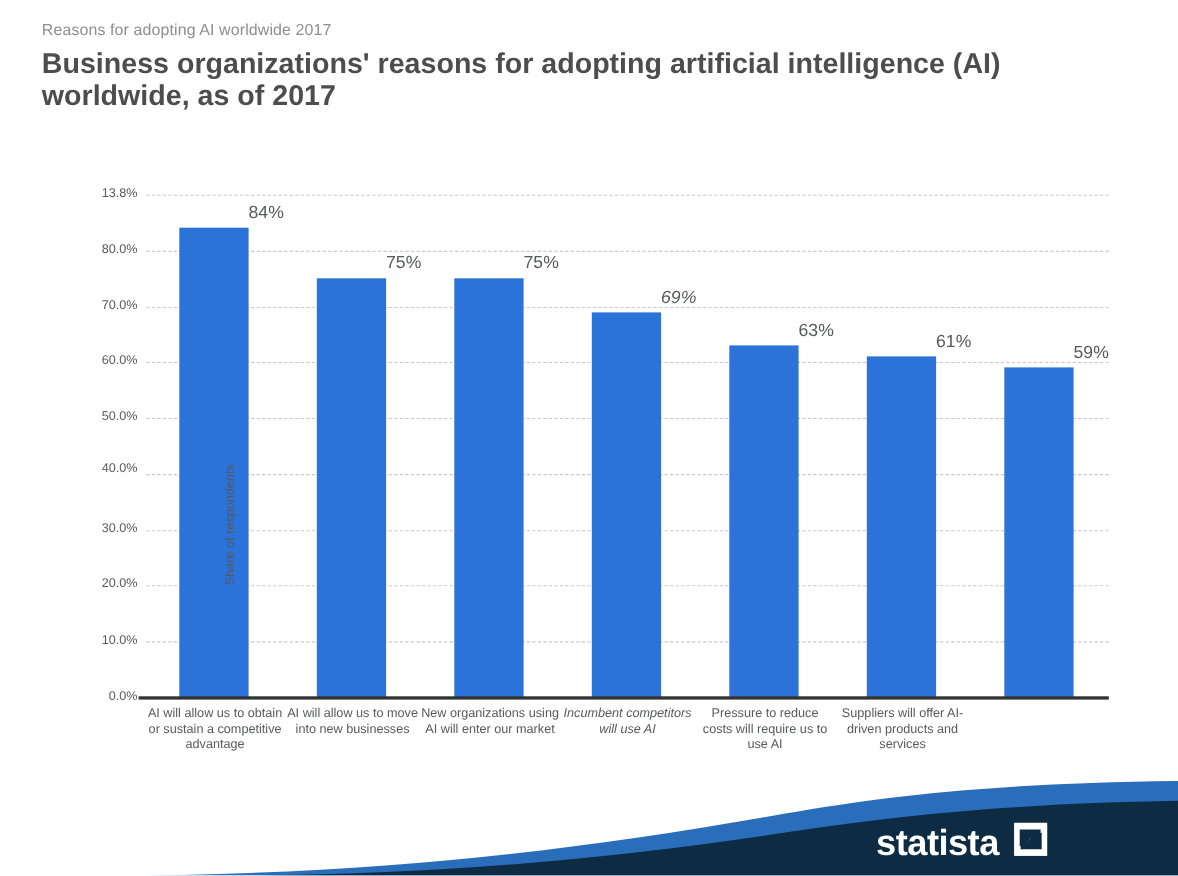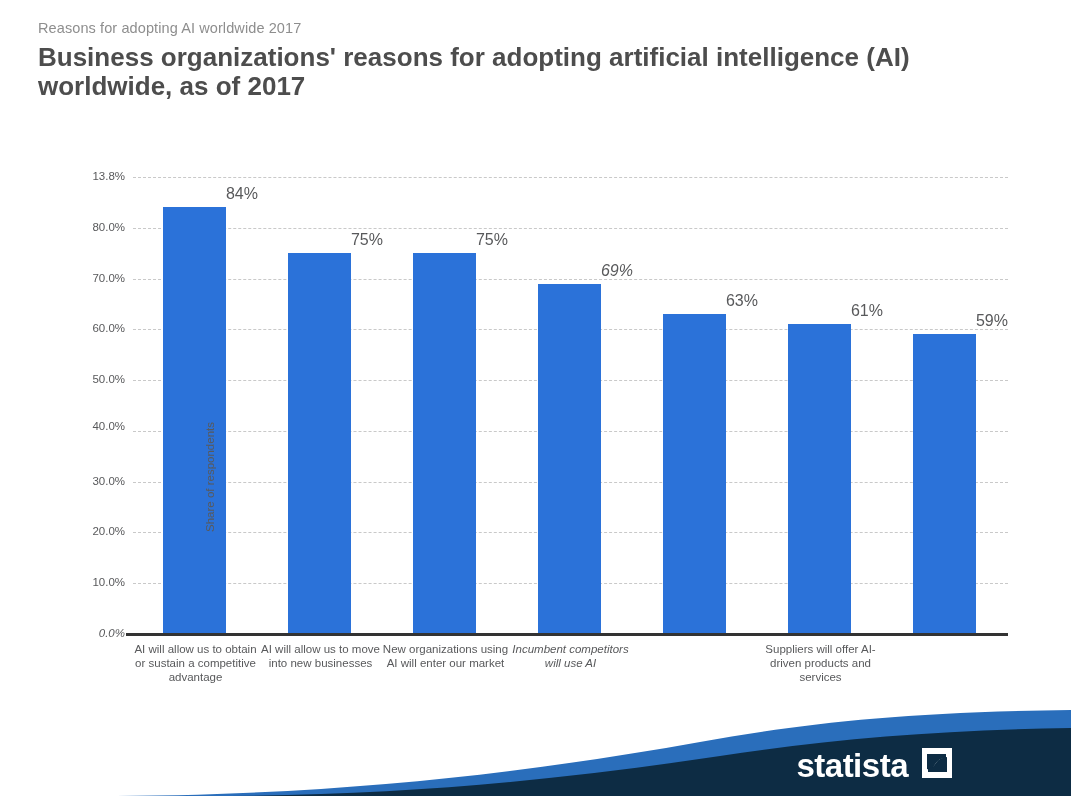--- a/index.html
+++ b/index.html
@@ -182,21 +182,21 @@
   <div id="yticks">
       <div class="ytick-label" style="top: -6px;">13.8%</div>
       <div class="ytick-label" style="top: 44.7778px;">80.0%</div>
       <div class="ytick-label" style="top: 95.5556px;">70.0%</div>
       <div class="ytick-label" style="top: 146.333px;">60.0%</div>
       <div class="ytick-label" style="top: 197.111px;">50.0%</div>
       <div class="ytick-label" style="top: 244px;">40.0%</div>
       <div class="ytick-label" style="top: 298.667px;">30.0%</div>
       <div class="ytick-label" style="top: 349.444px;">20.0%</div>
       <div class="ytick-label" style="top: 400.222px;">10.0%</div>
-      <div class="ytick-label" style="top: 451px; font-style: italic;">0.0%</div>
+      <div class="ytick-label" style="top: 451px;">0.0%</div>
     </div>
 
   <div id="plot">
     <div id="gridlines">
         <div class="gridline" style="top: 0px;"></div>
         <div class="gridline" style="top: 50.7778px;"></div>
         <div class="gridline" style="top: 101.556px;"></div>
         <div class="gridline" style="top: 152.333px;"></div>
         <div class="gridline" style="top: 203.111px;"></div>
         <div class="gridline" style="top: 253.889px;"></div>
@@ -221,20 +221,21 @@
           <div class="cat-label" style="width: 127px;">New organizations using AI will enter our market</div>
         </div>
         <div class="bar-group" style="left: 375px; width: 125px; font-style: italic;">
           <div class="bar" title="Incumbent competitors will use AI 69%" style="height: 350.367px; background: rgb(43, 114, 217);"></div>
           <div class="bar-value" style="width: 125px; top: 86.6333px;">69%</div>
           <div class="cat-label" style="width: 127px;">Incumbent competitors will use AI</div>
         </div>
         <div class="bar-group" style="left: 500px; width: 125px;">
           <div class="bar" title="Pressure to reduce costs will require us to use AI 63%" style="height: 319.9px; background: rgb(43, 114, 217);"></div>
           <div class="bar-value" style="width: 125px; top: 117.1px;">63%</div>
+          <div class="cat-label" style="width: 127px;">Pressure to reduce costs will require us to use AI</div>
         </div>
         <div class="bar-group" style="left: 625px; width: 125px;">
           <div class="bar" title="Suppliers will offer AI-driven products and services 61%" style="height: 309.744px; background: rgb(43, 114, 217);"></div>
           <div class="bar-value" style="width: 125px; top: 127.256px;">61%</div>
           <div class="cat-label" style="width: 127px;">Suppliers will offer AI-driven products and services</div>
         </div>
         <div class="bar-group" style="left: 750px; width: 125px;">
           <div class="bar" title="Customers will ask for AI-driven offerings 59%" style="height: 299.589px; background: rgb(43, 114, 217);"></div>
           <div class="bar-value" style="width: 125px; top: 137.411px;">59%</div>
         </div>

